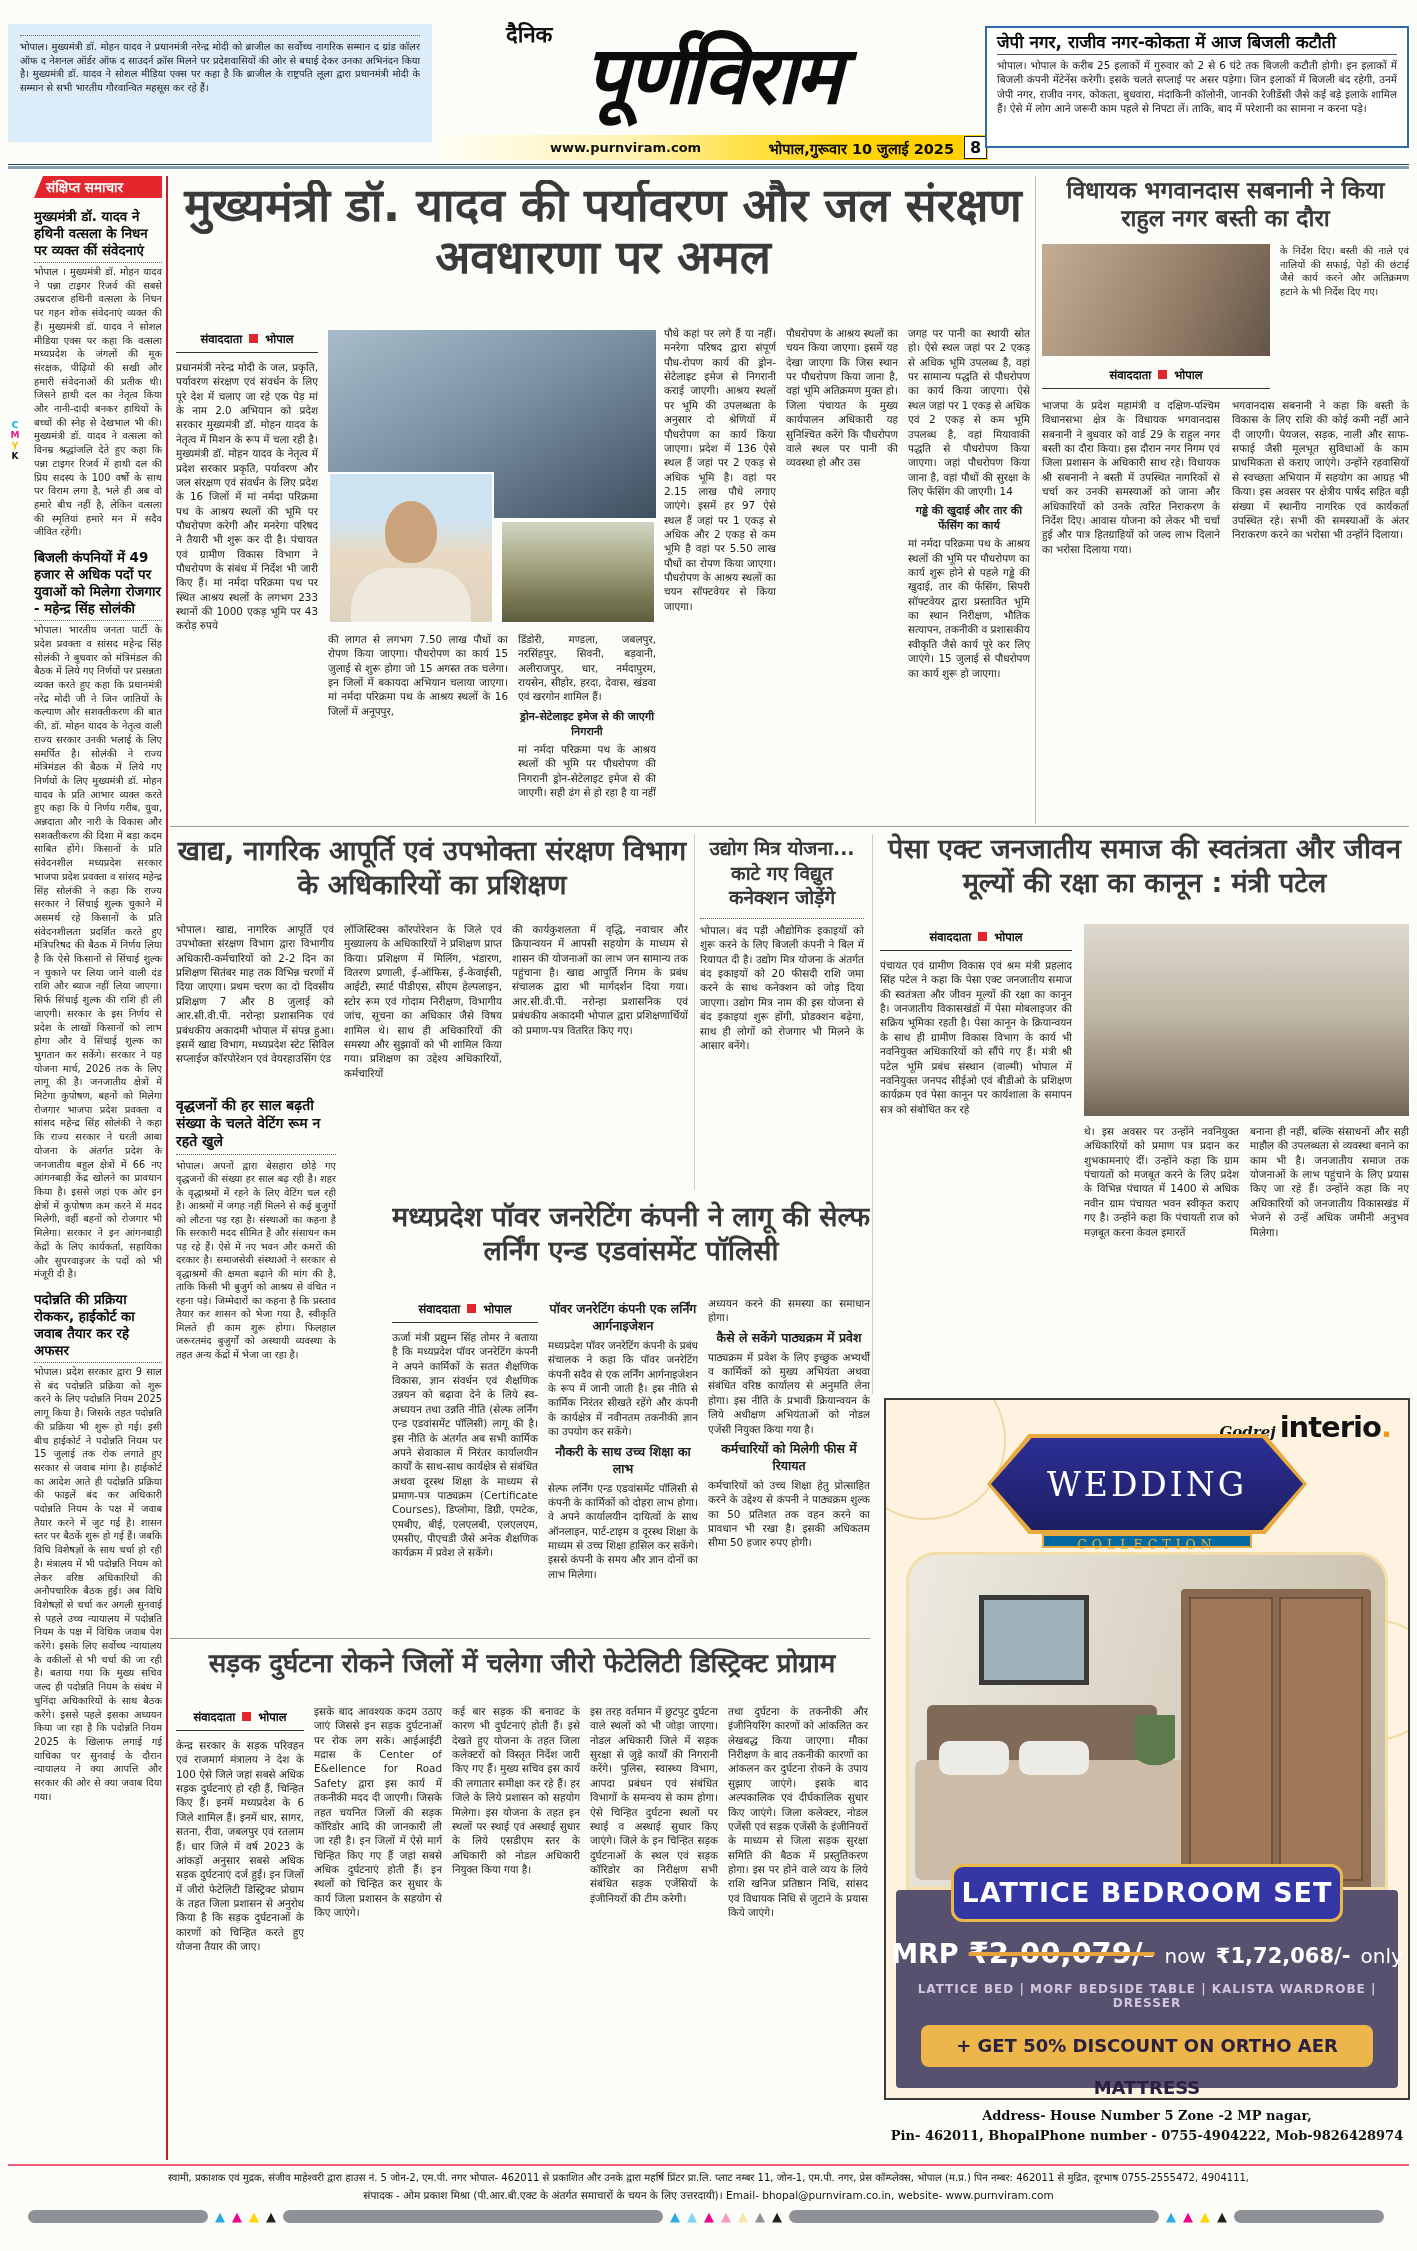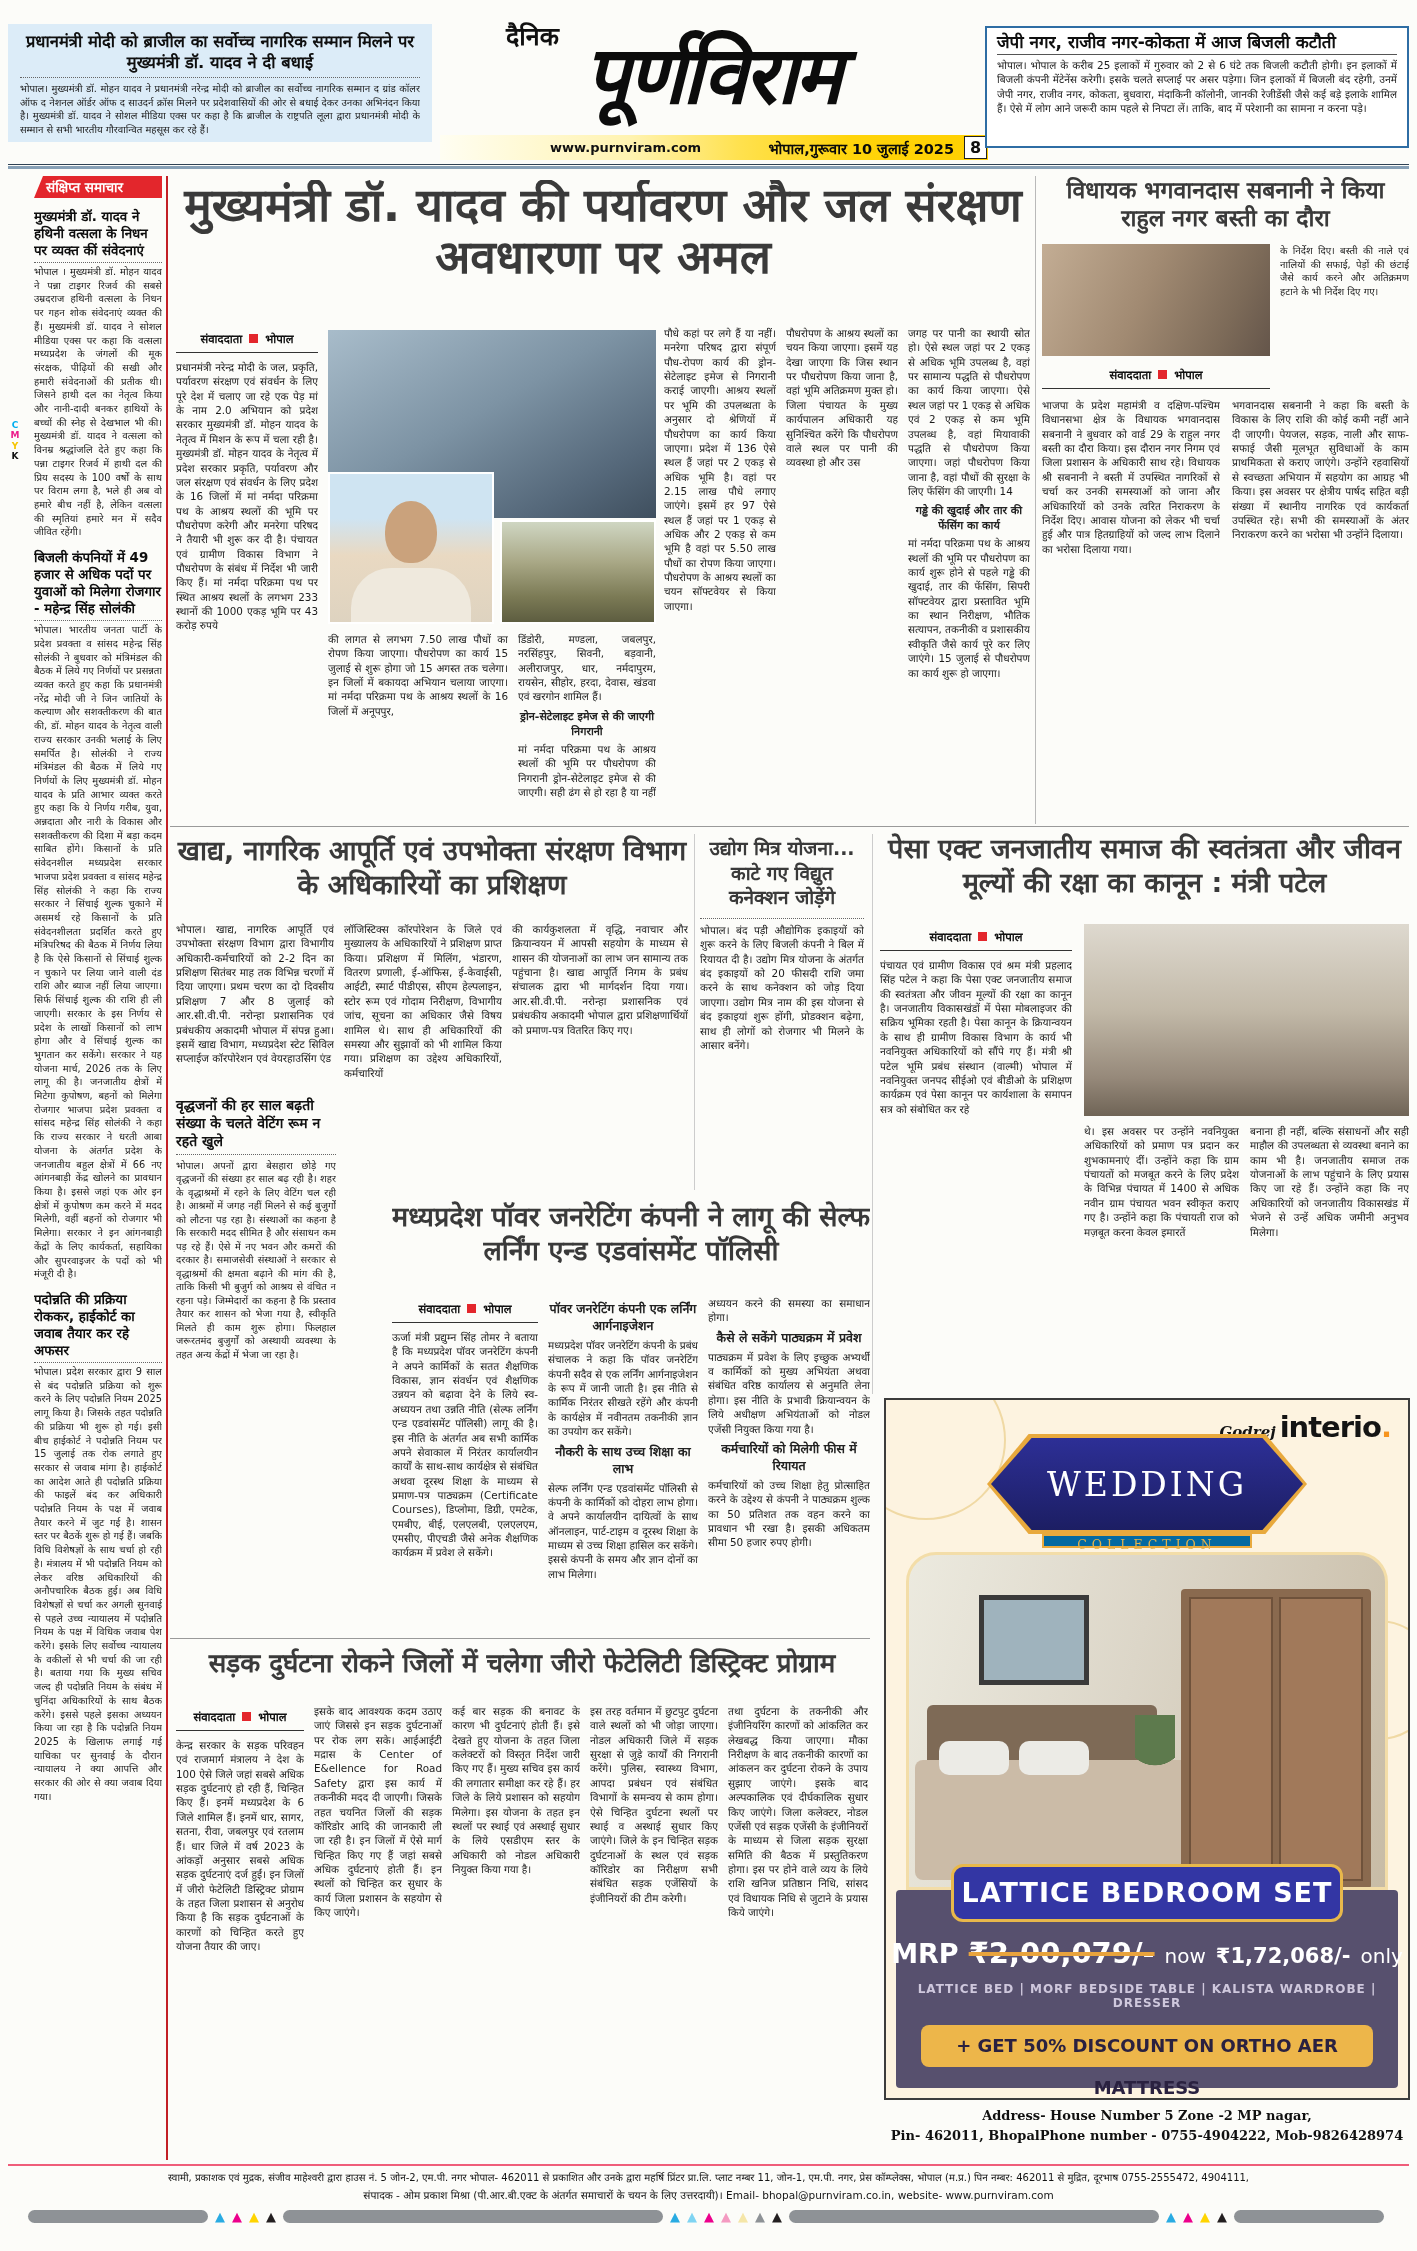--- a/index.html
+++ b/index.html
@@ -16,21 +16,21 @@
   .byl .sq{width:9px;height:9px;background:#e3262c;display:inline-block;}
   .vline{background:#b9b9b9;width:1px;}
   .hline{background:#9a9a9a;height:1px;}
   .subhead{font-weight:700;font-size:11px;text-align:center;margin:4px 0;color:#222;}
   
   .tl-box{left:8px;top:24px;width:424px;height:118px;background:#dcecf8;padding:7px 12px 4px;}
   .tl-box h2{margin:0;font-size:16.5px;line-height:1.28;text-align:center;color:#0f0f0f;}
   .tr-box{left:985px;top:26px;width:424px;height:122px;background:#fff;border:2.5px solid #2e6da4;padding:3px 10px;}
   .tr-box h2{margin:0;font-size:17px;line-height:1.3;color:#0f0f0f;border-bottom:1px solid #555;padding-bottom:1px;}
   .masthead{left:436px;top:14px;width:552px;height:150px;text-align:center;}
-  .mh-daily{position:absolute;left:70px;top:4px;font-size:25px;font-weight:800;color:#101010;}
+  .mh-daily{position:absolute;left:70px;top:4px;font-size:22px;font-weight:800;color:#101010;}
   .mh-title{margin-top:24px;font-size:80px;font-weight:800;letter-spacing:-3px;line-height:0.95;color:#0c0c0c;white-space:nowrap;font-style:italic;}
   .mh-strip{position:absolute;left:4px;bottom:4px;width:548px;height:25px;display:flex;align-items:center;
             background:linear-gradient(90deg,#fffef2 0%,#fff3b0 35%,#ffe14d 55%,#ffd40a 75%,#ffd000 100%);}
   .mh-web{font-weight:700;font-size:13px;color:#111;margin-left:110px;}
   .mh-date{font-weight:800;font-size:14.5px;color:#0a0a0a;margin-left:auto;margin-right:10px;}
   .mh-page{width:23px;height:23px;background:#fff;border:1px solid #222;font-size:16px;font-weight:700;
            line-height:21px;text-align:center;color:#111;margin-right:1px;}
   .header-rule{left:8px;top:164px;width:1401px;height:5px;
        background:linear-gradient(#2f4254 0,#2f4254 1.5px,transparent 1.5px,transparent 2.5px,#87a0b6 2.5px,#87a0b6 5px);}
   
@@ -95,21 +95,20 @@
   .regbar{left:28px;top:2209px;width:1362px;height:15px;display:flex;align-items:center;gap:7px;}
   .gbar{height:13px;background:#8e9296;border-radius:7px;}
   .tri{font-size:13px;line-height:1;}
 </style>
 </head>
 <body>
 
 <div class="page">
 
   <div class="abs tl-box">
-    <h2>प्रधानमंत्री मोदी को ब्राजील का सर्वोच्च नागरिक सम्मान मिलने पर मुख्यमंत्री डॉ. यादव ने दी बधाई</h2>
     <div class="dotline"></div>
     <div class="jtext smalltext" style="height:58px;">भोपाल। मुख्यमंत्री डॉ. मोहन यादव ने प्रधानमंत्री नरेन्द्र मोदी को ब्राजील का सर्वोच्च नागरिक सम्मान द ग्रांड कॉलर ऑफ द नेशनल ऑर्डर ऑफ द साउदर्न क्रॉस मिलने पर प्रदेशवासियों की ओर से बधाई देकर उनका अभिनंदन किया है। मुख्यमंत्री डॉ. यादव ने सोशल मीडिया एक्स पर कहा है कि ब्राजील के राष्ट्रपति लूला द्वारा प्रधानमंत्री मोदी के सम्मान से सभी भारतीय गौरवान्वित महसूस कर रहे हैं।</div>
   </div>
 
   <div class="abs masthead">
     <div class="mh-daily">दैनिक</div>
     <div class="mh-title">पूर्णविराम</div>
     <div class="mh-strip">
       <span class="mh-web">www.purnviram.com</span>
       <span class="mh-date">भोपाल,गुरूवार 10 जुलाई 2025</span>

